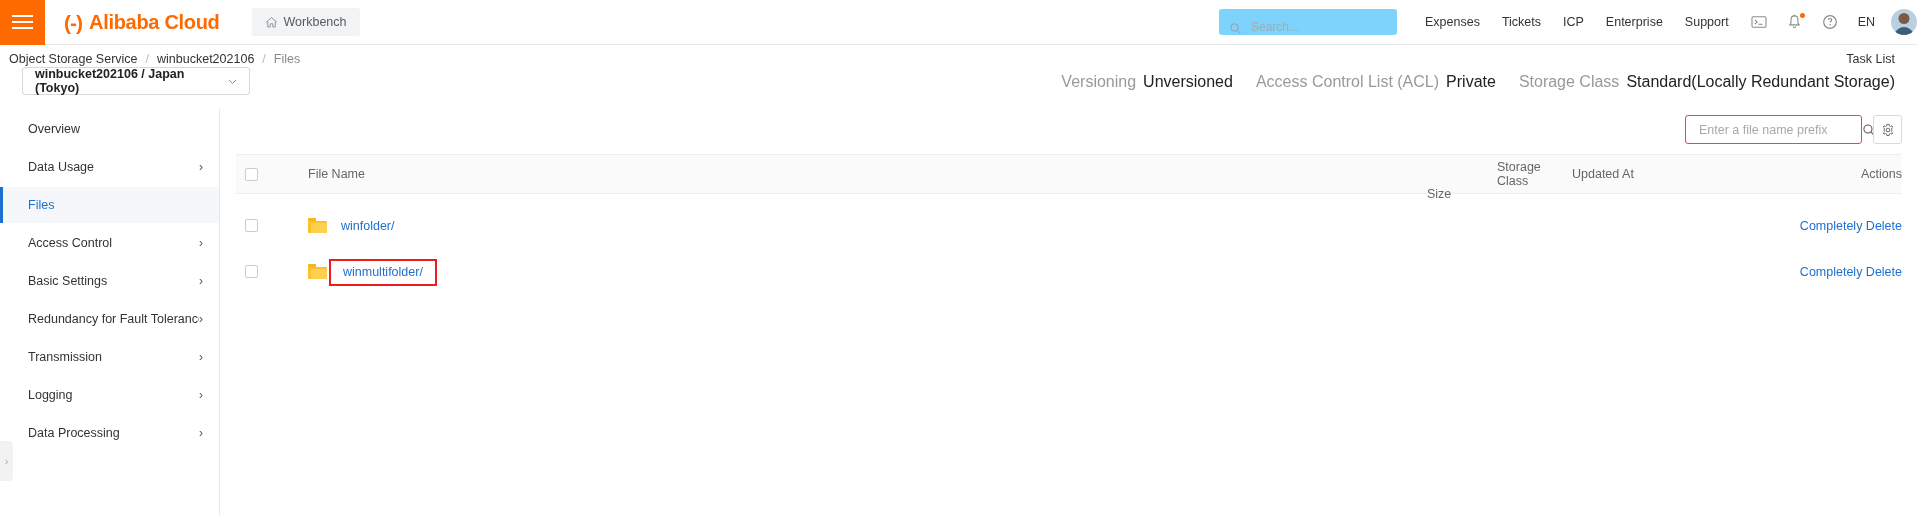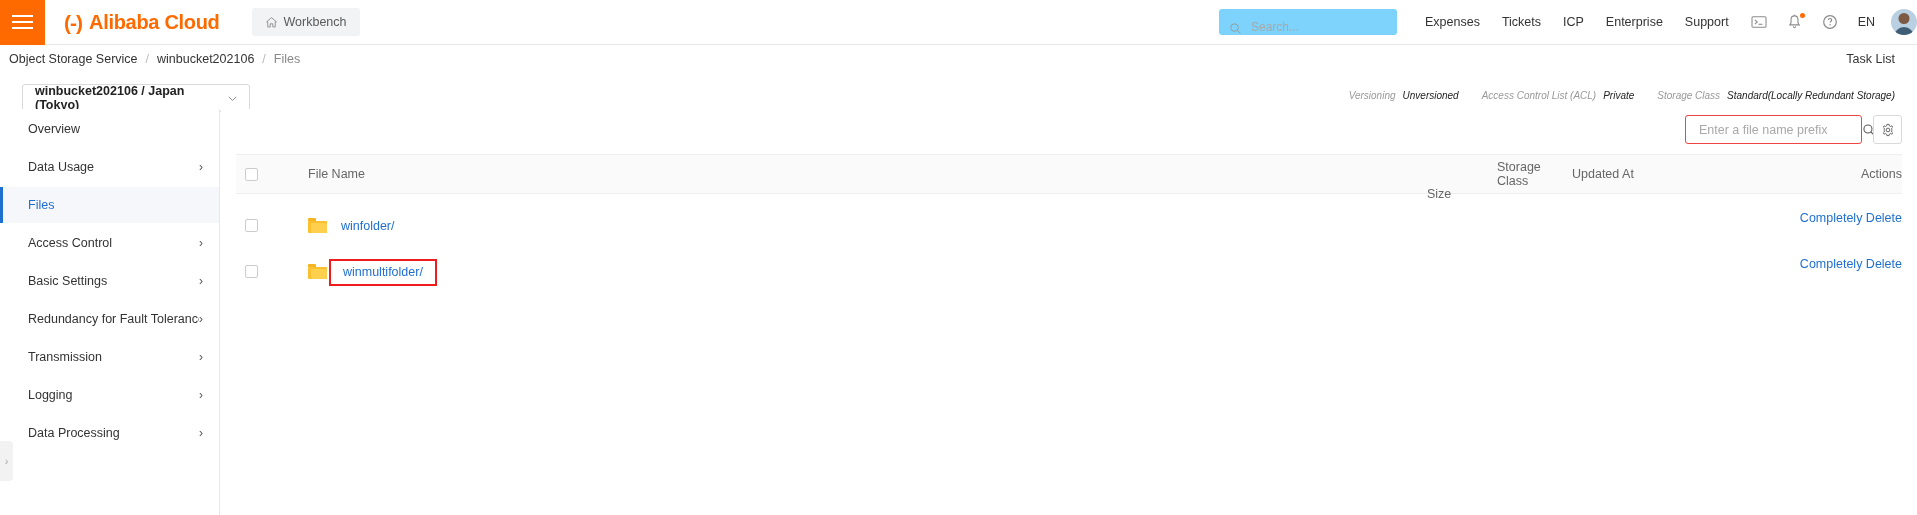--- a/index.html
+++ b/index.html
@@ -109,37 +109,37 @@
   .crumb-link { color: #333; cursor: pointer; }
   .crumb-sep { color: #bbb; }
   .crumb-cur { color: #888; }
   .task-list {
     position: absolute; right: 22px; top: 50%; transform: translateY(-50%);
     font-size: 12.5px; color: #333; cursor: pointer;
   }
 
   
   .bucketbar {
-    position: absolute; top: 82px; left: 0;
+    position: absolute; top: 65px; left: 0;
     width: 1917px; height: 36px;
   }
   .bucket-select {
     position: absolute; left: 22px; top: 2px;
     width: 228px; height: 28px;
     border: 1px solid #d9d9d9; border-radius: 3px;
     background: #fff;
     display: flex; align-items: center; justify-content: space-between;
     padding: 0 10px 0 12px;
     cursor: pointer;
   }
   .bucket-select .bname { font-size: 12.5px; color: #222; font-weight: bold; }
   .meta-row {
     position: absolute; right: 22px; top: 8px;
     display: flex; align-items: center; gap: 7px;
-    font-size: 10px; white-space: nowrap; font-style: italic;
+    font-size: 16px; white-space: nowrap;
   }
   .meta-label { color: #999; }
   .meta-value { color: #222; margin-right: 16px; text-align: center; }
   .meta-value.last { margin-right: 0; }
 
   
   .sidebar {
     position: absolute; left: 0; top: 109px;
     width: 220px; height: 406px;
     background: #fff;
@@ -227,21 +227,21 @@
   .thead {
     height: 40px;
     background: #fafafa;
     border-top: 1px solid #efefef;
     border-bottom: 1px solid #efefef;
     display: flex; align-items: center;
     font-size: 12.5px; color: #666;
   }
   .trow {
     height: 29px;
-    display: flex; 
+    display: flex; align-items: center;
     font-size: 12.5px;
   }
   .trow.r1 { margin-top: 17px; }
   .trow.r2 { margin-top: 0px; }
   .c-check { width: 36px; display: flex; align-items: center; justify-content: flex-start; padding-left: 9px; flex: 0 0 auto; }
   .c-name { flex: 1 1 auto; display: flex; align-items: center; padding-left: 36px; }
   .c-size { width: 70px; flex: 0 0 auto; margin-top: 40px; }
   .c-class { width: 75px; flex: 0 0 auto; line-height: 1.15; }
   .c-updated { width: 210px; flex: 0 0 auto; }
   .c-actions { width: 120px; flex: 0 0 auto; text-align: right; padding-right: 0; }

